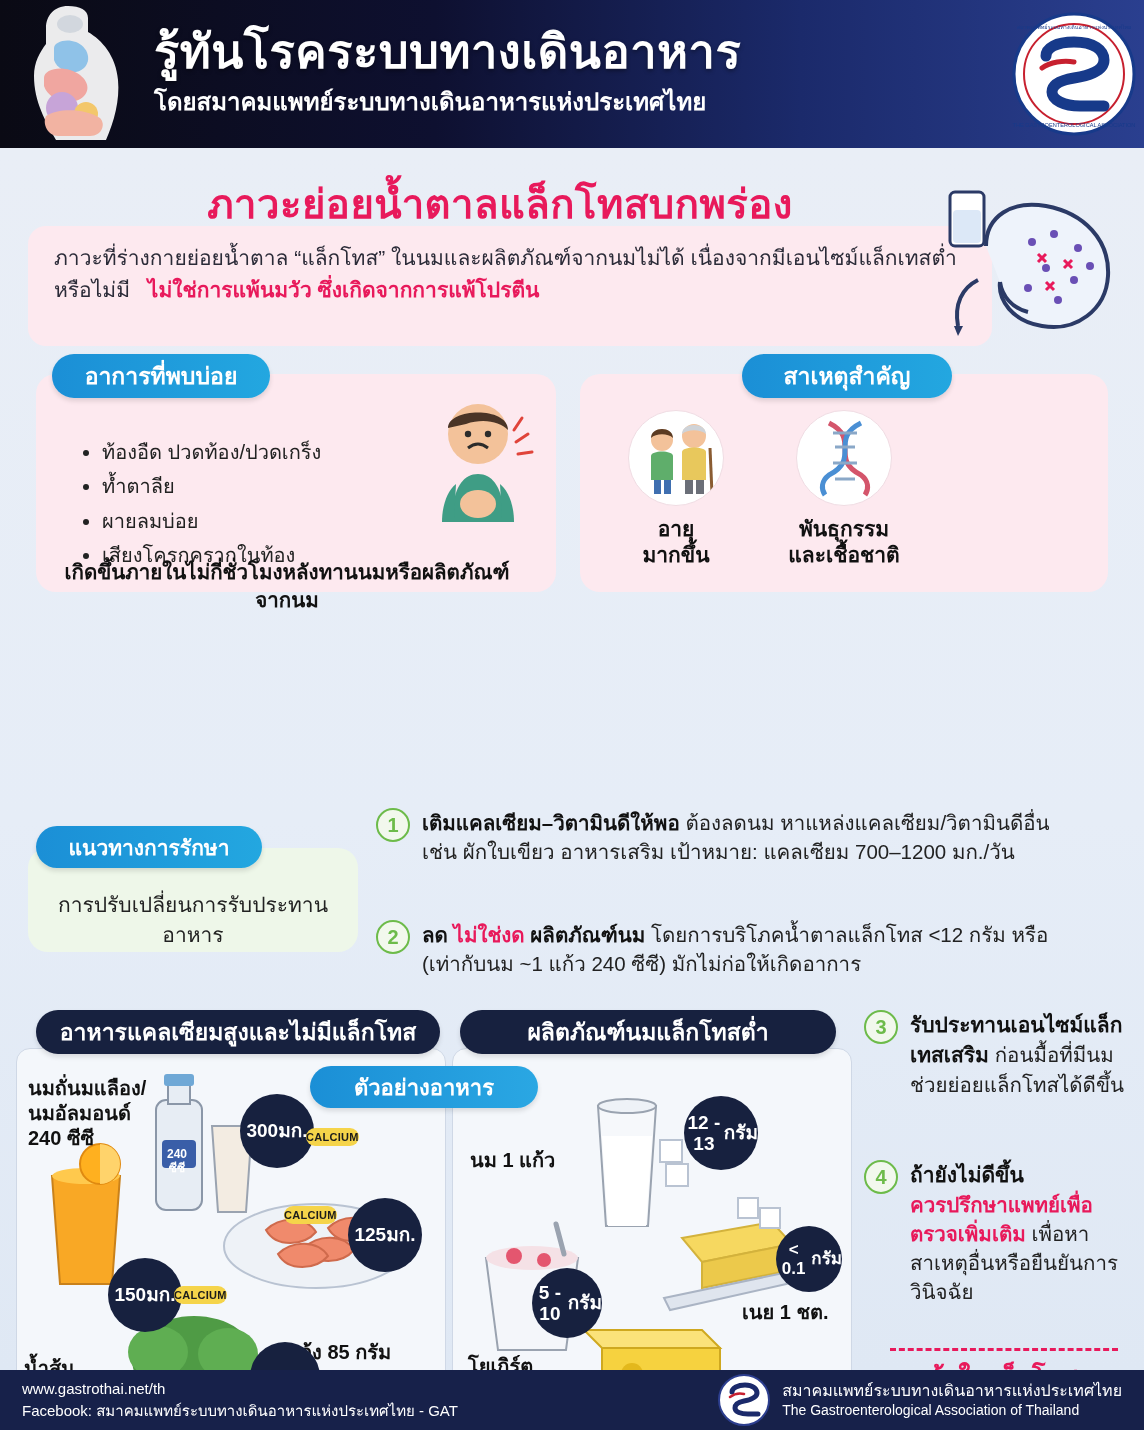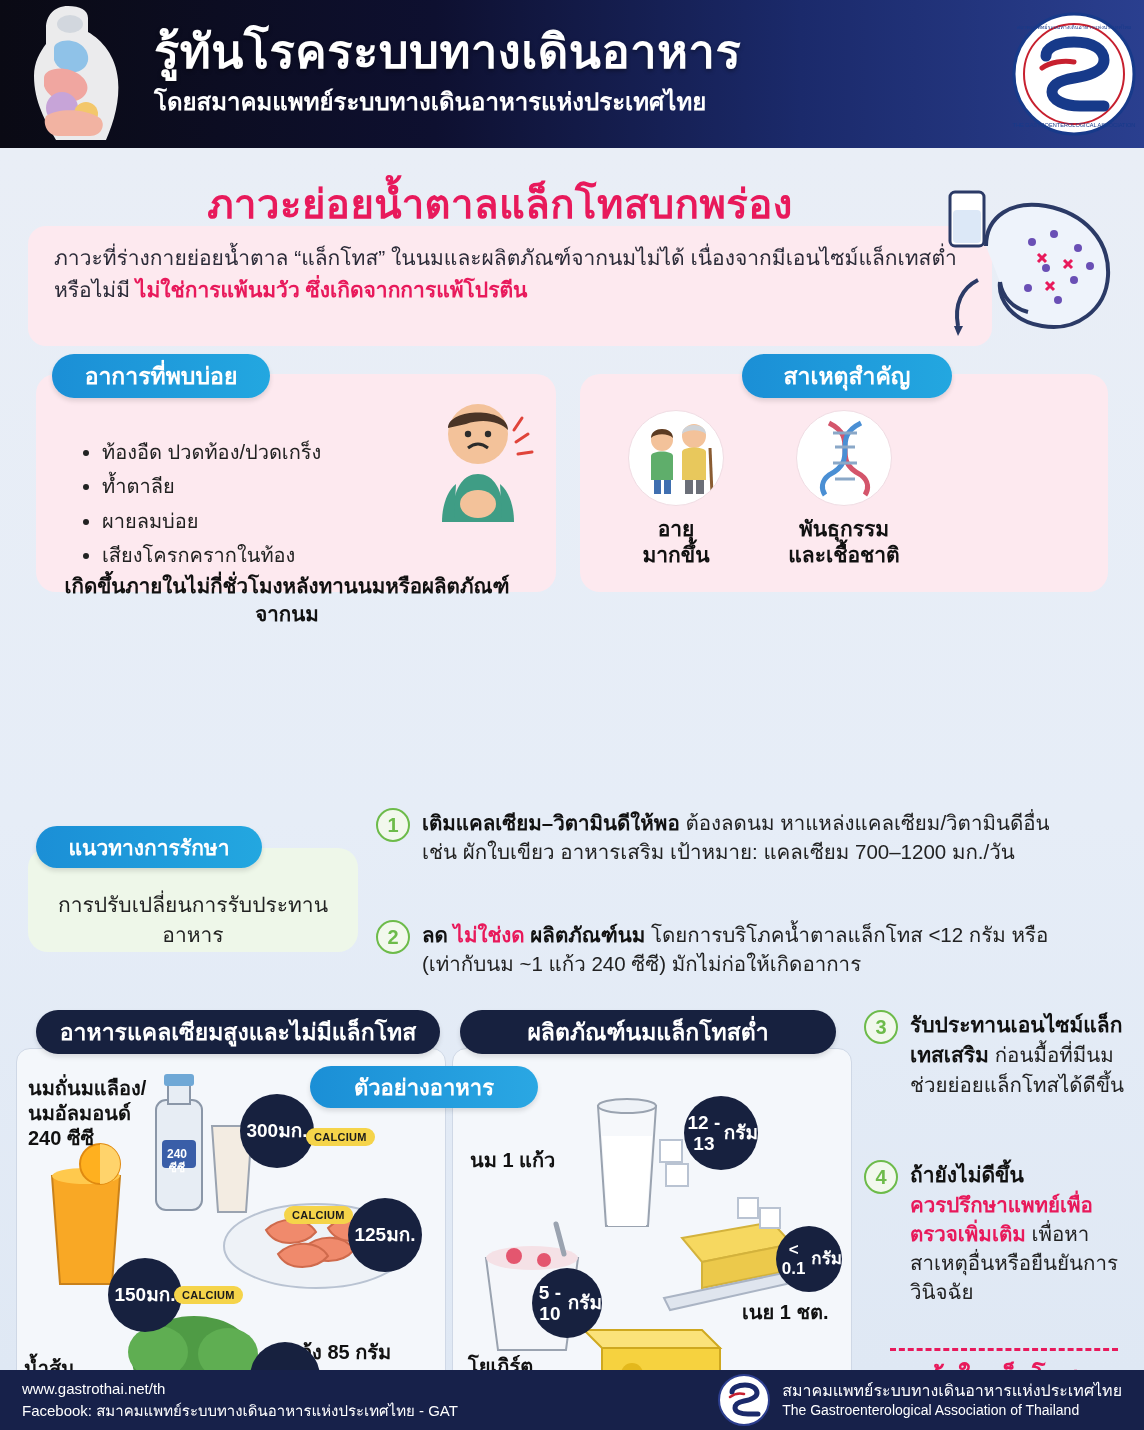--- a/index.html
+++ b/index.html
@@ -41,21 +41,21 @@
   .page-title {
     position:absolute; left:0; top:24px; width:1000px; text-align:center;
     color:#e8195b; font-size:40px; font-weight:bold; letter-spacing:.5px;
   }
 
   .intro-box {
     position:absolute; left:28px; top:78px; width:964px; height:120px;
     background:#fde9ef; border-radius:18px; padding:16px 26px;
     color:#2b2b38; font-size:21px; line-height:1.5;
   }
-  .intro-box .hl { color:#e8195b; font-weight:bold; }
+  .intro-box .hl { color:#e8195b; font-weight:bold;margin-left:12px; }
   .stomach-art {
     position:absolute; right:6px; top:28px; width:210px; height:170px;
   }
 
   
   .card {
     position:absolute; border-radius:20px;
   }
   .pill-title {
     position:absolute; border-radius:24px; color:#fff; font-weight:bold;
@@ -71,21 +71,21 @@
     left:52px; top:206px; width:218px; height:44px;
     background:linear-gradient(90deg,#1b8fd6,#23a7e0);
   }
   .symptom-list {
     position:absolute; left:64px; top:272px; width:330px;
     font-size:20px; color:#222; line-height:1.62;
   }
   .symptom-list li { margin-bottom:2px; }
   .symptom-note {
     position:absolute; left:52px; top:410px; width:470px;
-    font-size:20.5px; font-weight:bold; color:#111; text-align:center; line-height:1.35;margin-top:14px;
+    font-size:20.5px; font-weight:bold; color:#111; text-align:center; line-height:1.35;
   }
   .symptom-figure { position:absolute; left:408px; top:250px; width:140px; height:150px; }
 
   .cause-card {
     left:580px; top:226px; width:528px; height:218px;
     background:#fde9ef;
   }
   .cause-pill {
     left:742px; top:206px; width:210px; height:44px;
     background:linear-gradient(90deg,#1b8fd6,#23a7e0);
@@ -152,21 +152,21 @@
 
   .cap { position:absolute; font-size:20px; font-weight:bold; color:#111; line-height:1.25; }
 
   .badge {
     position:absolute; border-radius:50%; background:#17213f; color:#fff;
     display:flex; flex-direction:row; align-items:center; justify-content:center;
     font-size:19px; font-weight:bold; line-height:1.12; text-align:center;
   }
   .calcium-tag {
     position:absolute; background:#f5d44a; color:#1b1b1b; font-size:11px; font-weight:bold;
-    border-radius:9px; padding:3px 8px; letter-spacing:.3px;
+    border-radius:9px; padding:3px 0; letter-spacing:.3px;
   }
 
   
   #step3 { left:864px; top:862px; width:274px; }
   #step4 { left:864px; top:1012px; width:274px; }
   .step-head { font-size:21px; font-weight:bold; color:#111; }
 
   .dashed {
     position:absolute; left:890px; top:1200px; width:228px;
     border-top:3px dashed #e8195b;

